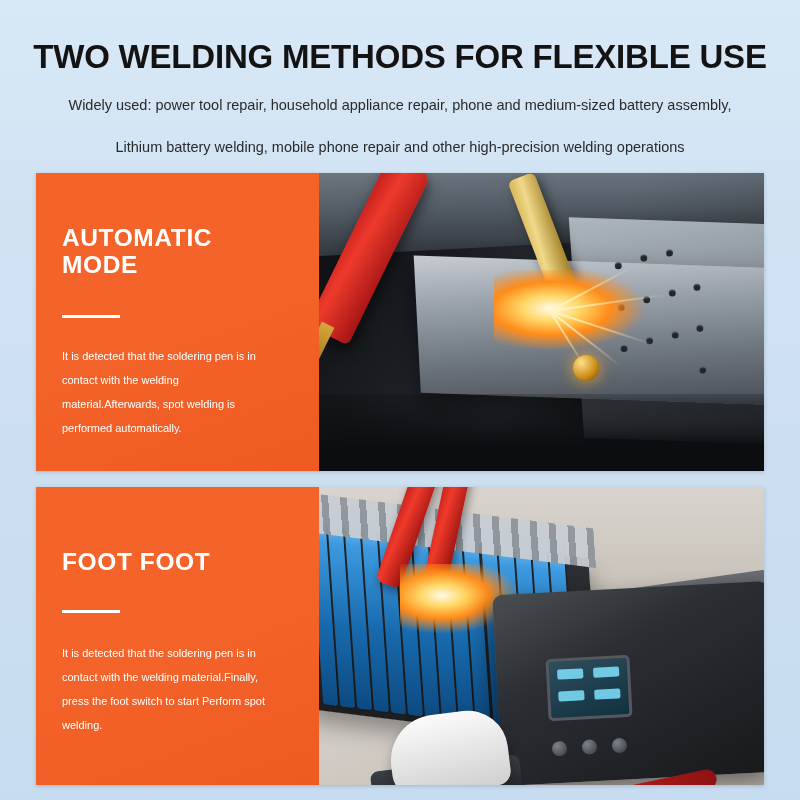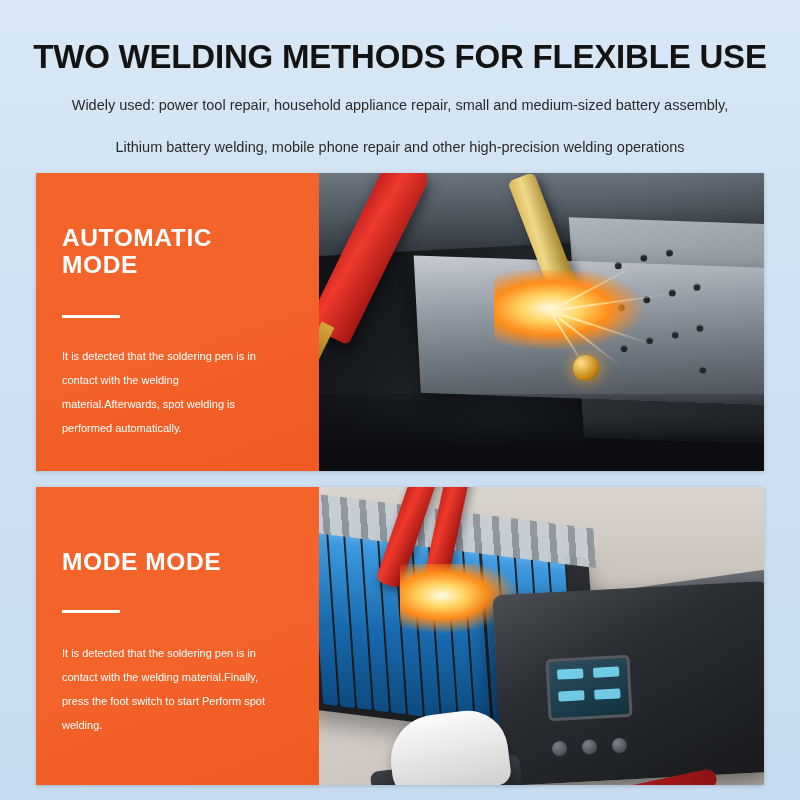--- a/index.html
+++ b/index.html
@@ -280,21 +280,21 @@
     transform: rotate(-7deg);
   }
 </style>
 </head>
 <body>
 
 <div class="page">
 
   <div class="header">
     <div class="title">TWO WELDING METHODS FOR FLEXIBLE USE</div>
-    <div class="subtitle">Widely used: power tool repair, household appliance repair, small and medium-sized battery assembly,</div>
+    <div class="subtitle">Widely used: power tool repair, household appliance repair, phone and medium-sized battery assembly,</div>
     <div class="subtitle" style="margin-top:16px">Lithium battery welding, mobile phone repair and other high-precision welding operations</div>
   </div>
 
   <div class="panel" id="panel-auto">
     <div class="panel-text">
       <div class="mode-title">AUTOMATIC MODE</div>
       <div class="rule"></div>
       <div class="mode-desc">It is detected that the soldering pen is in contact with the welding material.Afterwards, spot welding is performed automatically.</div>
     </div>
     <div class="panel-img">
@@ -325,21 +325,21 @@
         <div class="spark-ray" style="width:70px; transform:rotate(58deg)"></div>
         <div class="spark-ray" style="width:95px; transform:rotate(-28deg)"></div>
         <div class="ball"></div>
         <div class="dark-bottom"></div>
       </div>
     </div>
   </div>
 
   <div class="panel" id="panel-foot">
     <div class="panel-text">
-      <div class="mode-title">MODE MODE</div>
+      <div class="mode-title">FOOT FOOT</div>
       <div class="rule"></div>
       <div class="mode-desc">It is detected that the soldering pen is in contact with the welding material.Finally, press the foot switch to start Perform spot welding.</div>
     </div>
     <div class="panel-img">
       <div class="ph2">
         <div class="bench"></div>
         <div class="tray"></div>
         <div class="cells">
           <span style="left:2%"></span>
             <span style="left:8%"></span>

